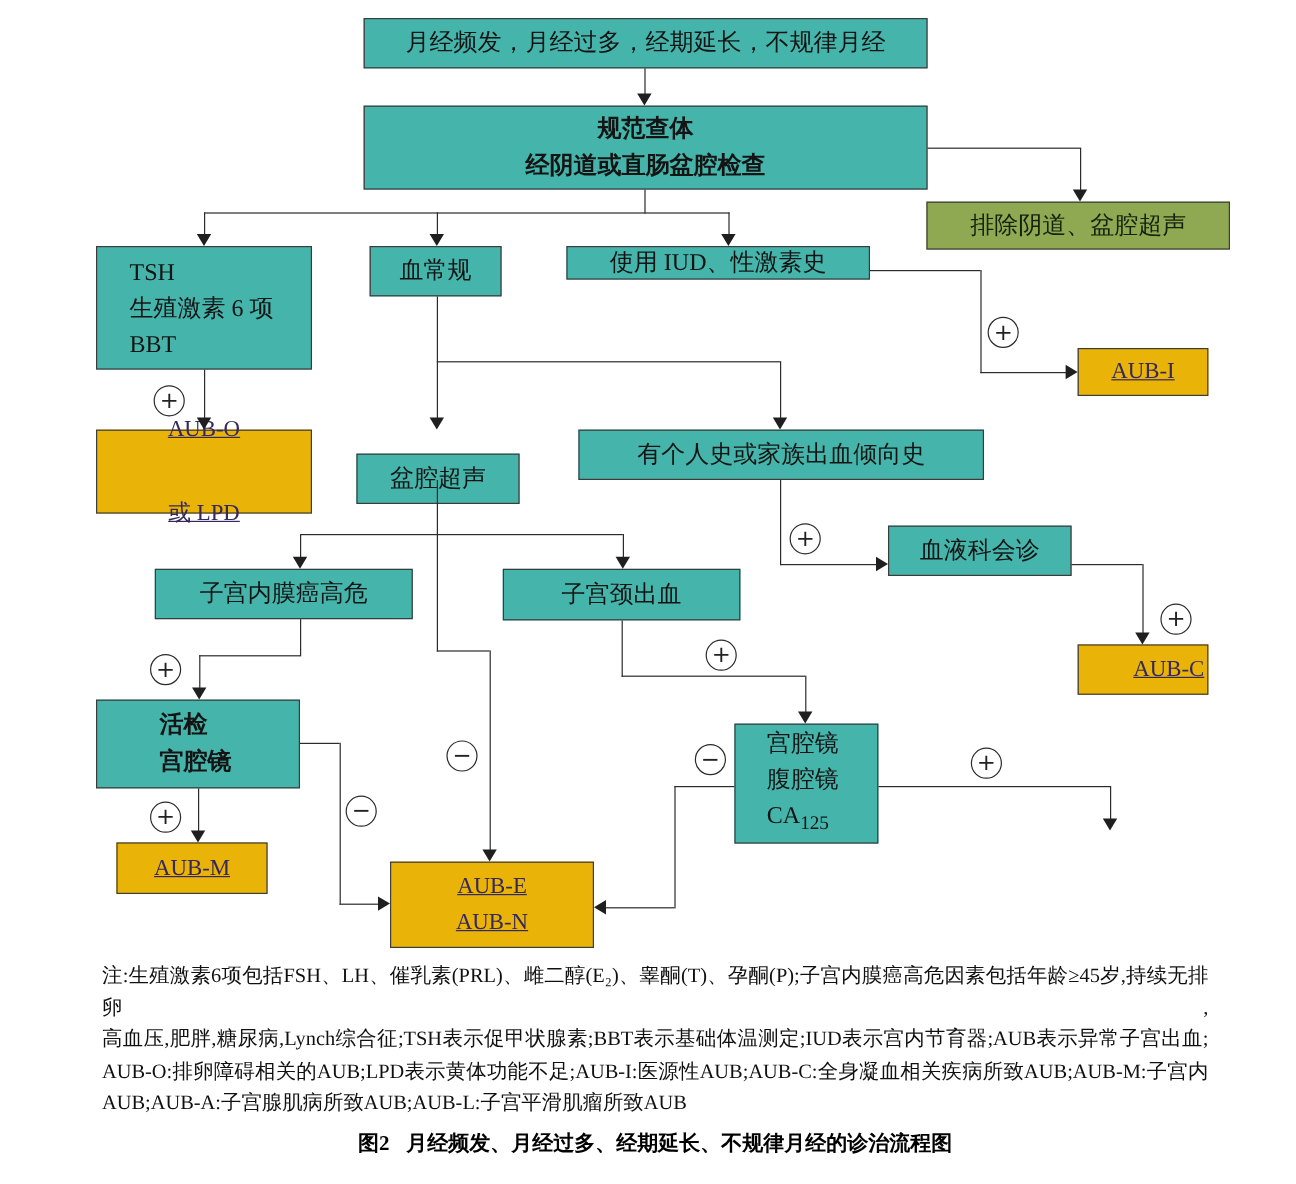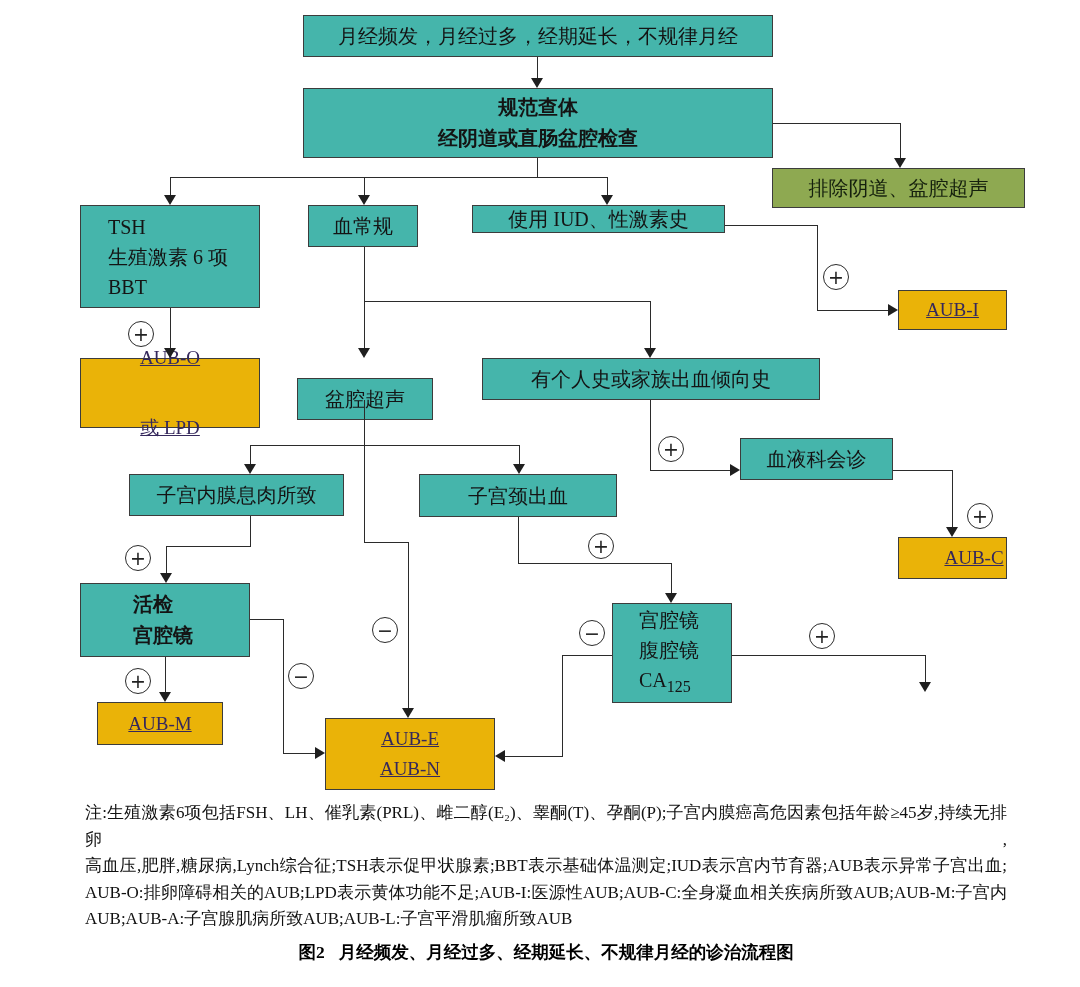--- a/index.html
+++ b/index.html
@@ -88,21 +88,21 @@
 
   <div class="box teal" style="left:740px;top:438px;width:153px;height:42px;">
     <div class="bl">血液科会诊</div>
   </div>
 
   <div class="box purple" style="left:898px;top:537px;width:109px;height:42px;font-size:19px;padding-left:43px;">
     <div class="bl">AUB-C</div>
   </div>
 
   <div class="box teal" style="left:129px;top:474px;width:215px;height:42px;">
-    <div class="bl">子宫内膜息肉所致</div>
+    <div class="bl">子宫内膜癌高危</div>
   </div>
 
   <div class="box teal" style="left:419px;top:474px;width:198px;height:43px;">
     <div class="bl">子宫颈出血</div>
   </div>
 
   <div class="box teal la" style="left:80px;top:583px;width:170px;height:74px;padding-left:52px;">
     <div class="bl2">活检</div>
     <div class="bl2">宫腔镜</div>
   </div>

